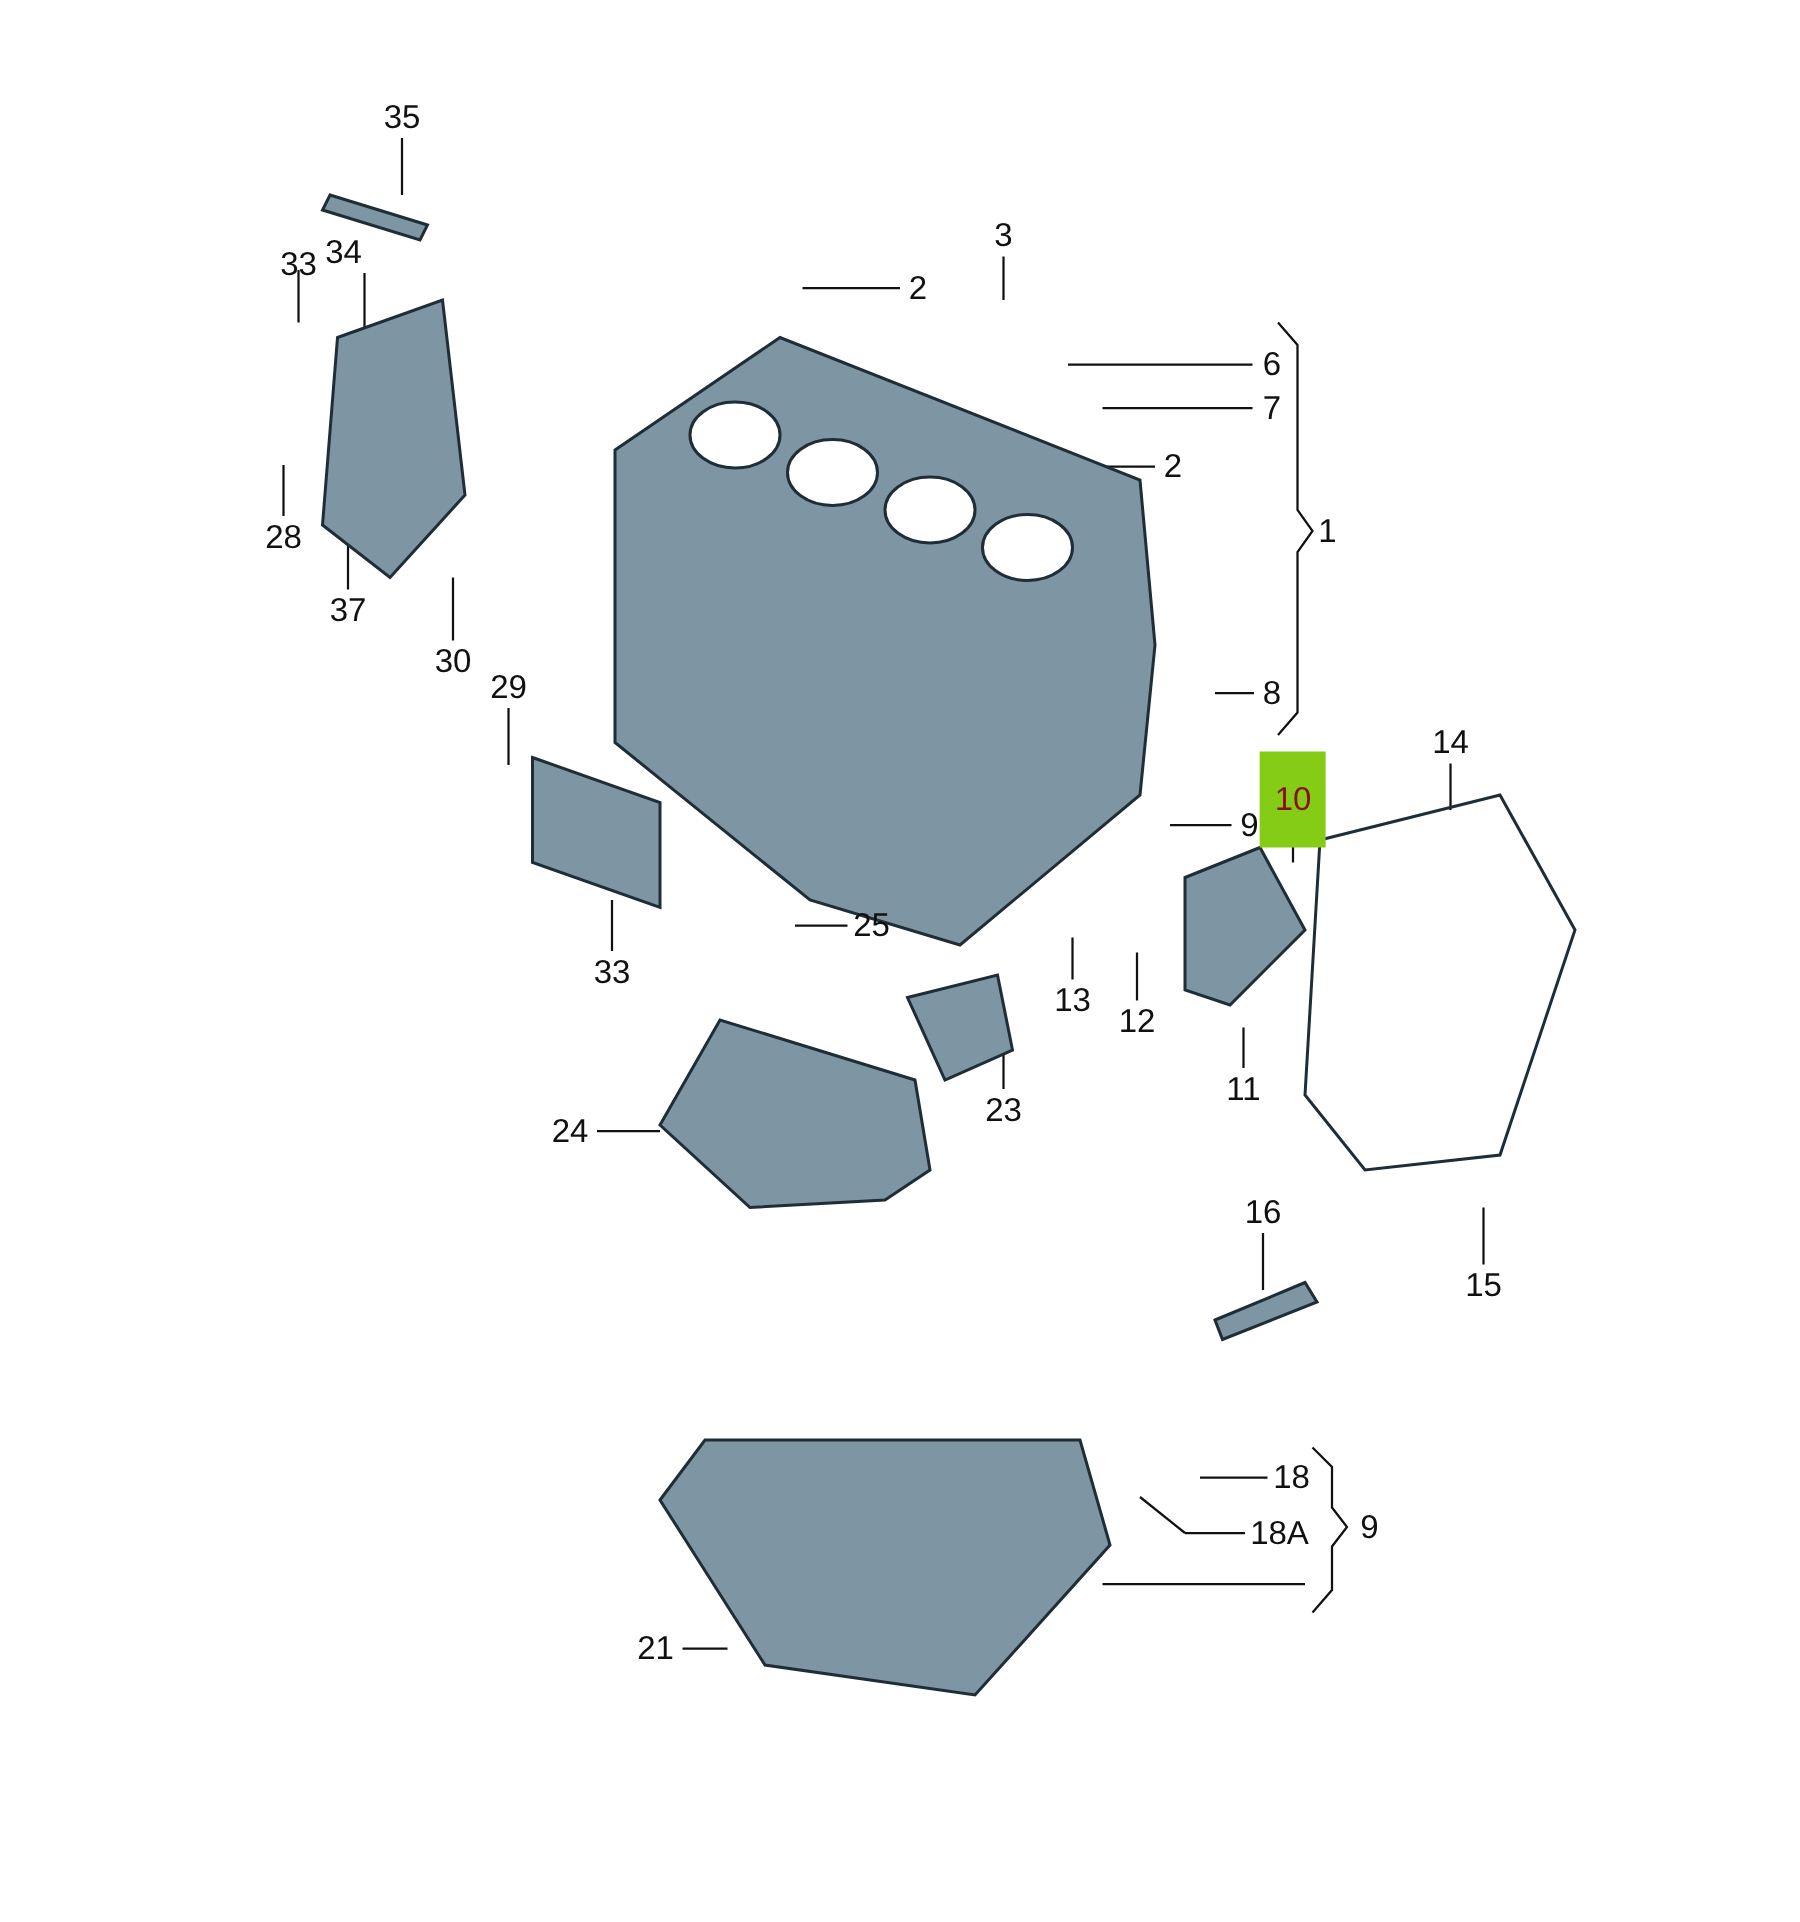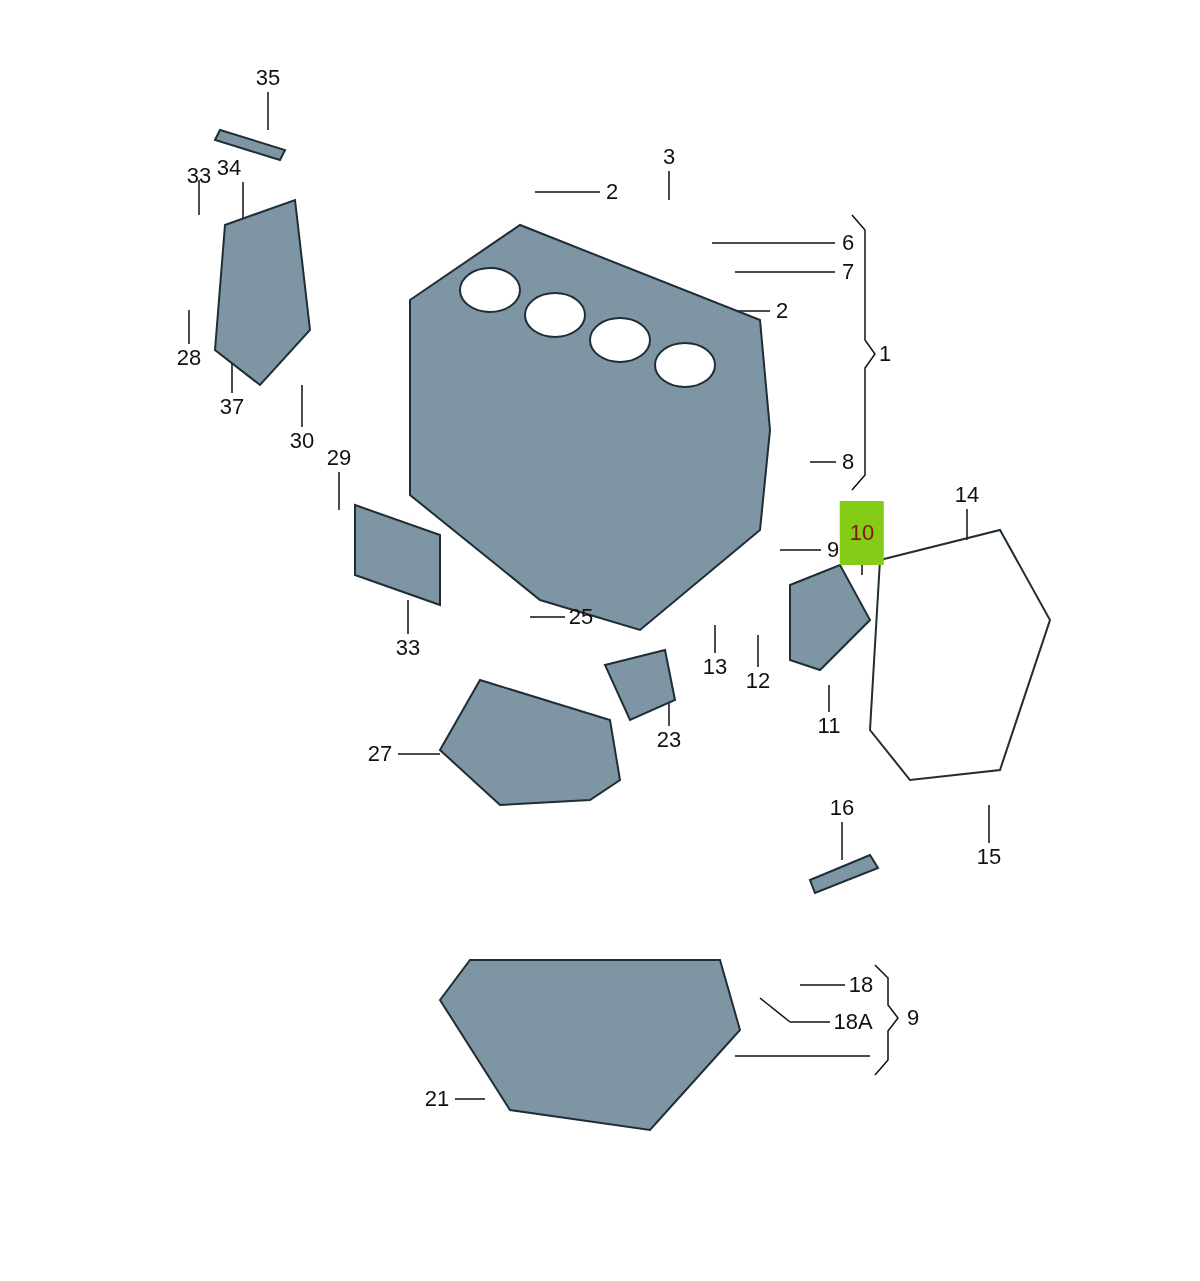--- a/index.html
+++ b/index.html
@@ -87,20 +87,20 @@
   <div class="lbl" style="left:848px;top:462px">8</div>
   <div class="lbl" style="left:967px;top:495px">14</div>
   <div class="lbl hl" style="left:862px;top:517px">10</div>
   <div class="lbl" style="left:833px;top:550px">9</div>
   <div class="lbl" style="left:581px;top:617px">25</div>
   <div class="lbl" style="left:408px;top:648px">33</div>
   <div class="lbl" style="left:715px;top:667px">13</div>
   <div class="lbl" style="left:758px;top:681px">12</div>
   <div class="lbl" style="left:829px;top:726px">11</div>
   <div class="lbl" style="left:669px;top:740px">23</div>
-  <div class="lbl" style="left:380px;top:754px">27</div>
+  <div class="lbl" style="left:380px;top:754px">24</div>
   <div class="lbl" style="left:842px;top:808px">16</div>
   <div class="lbl" style="left:989px;top:857px">15</div>
   <div class="lbl" style="left:861px;top:985px">18</div>
   <div class="lbl" style="left:913px;top:1018px">9</div>
   <div class="lbl" style="left:853px;top:1022px">18A</div>
   <div class="lbl" style="left:437px;top:1099px">21</div>
 </div>
 
 </body></html>

